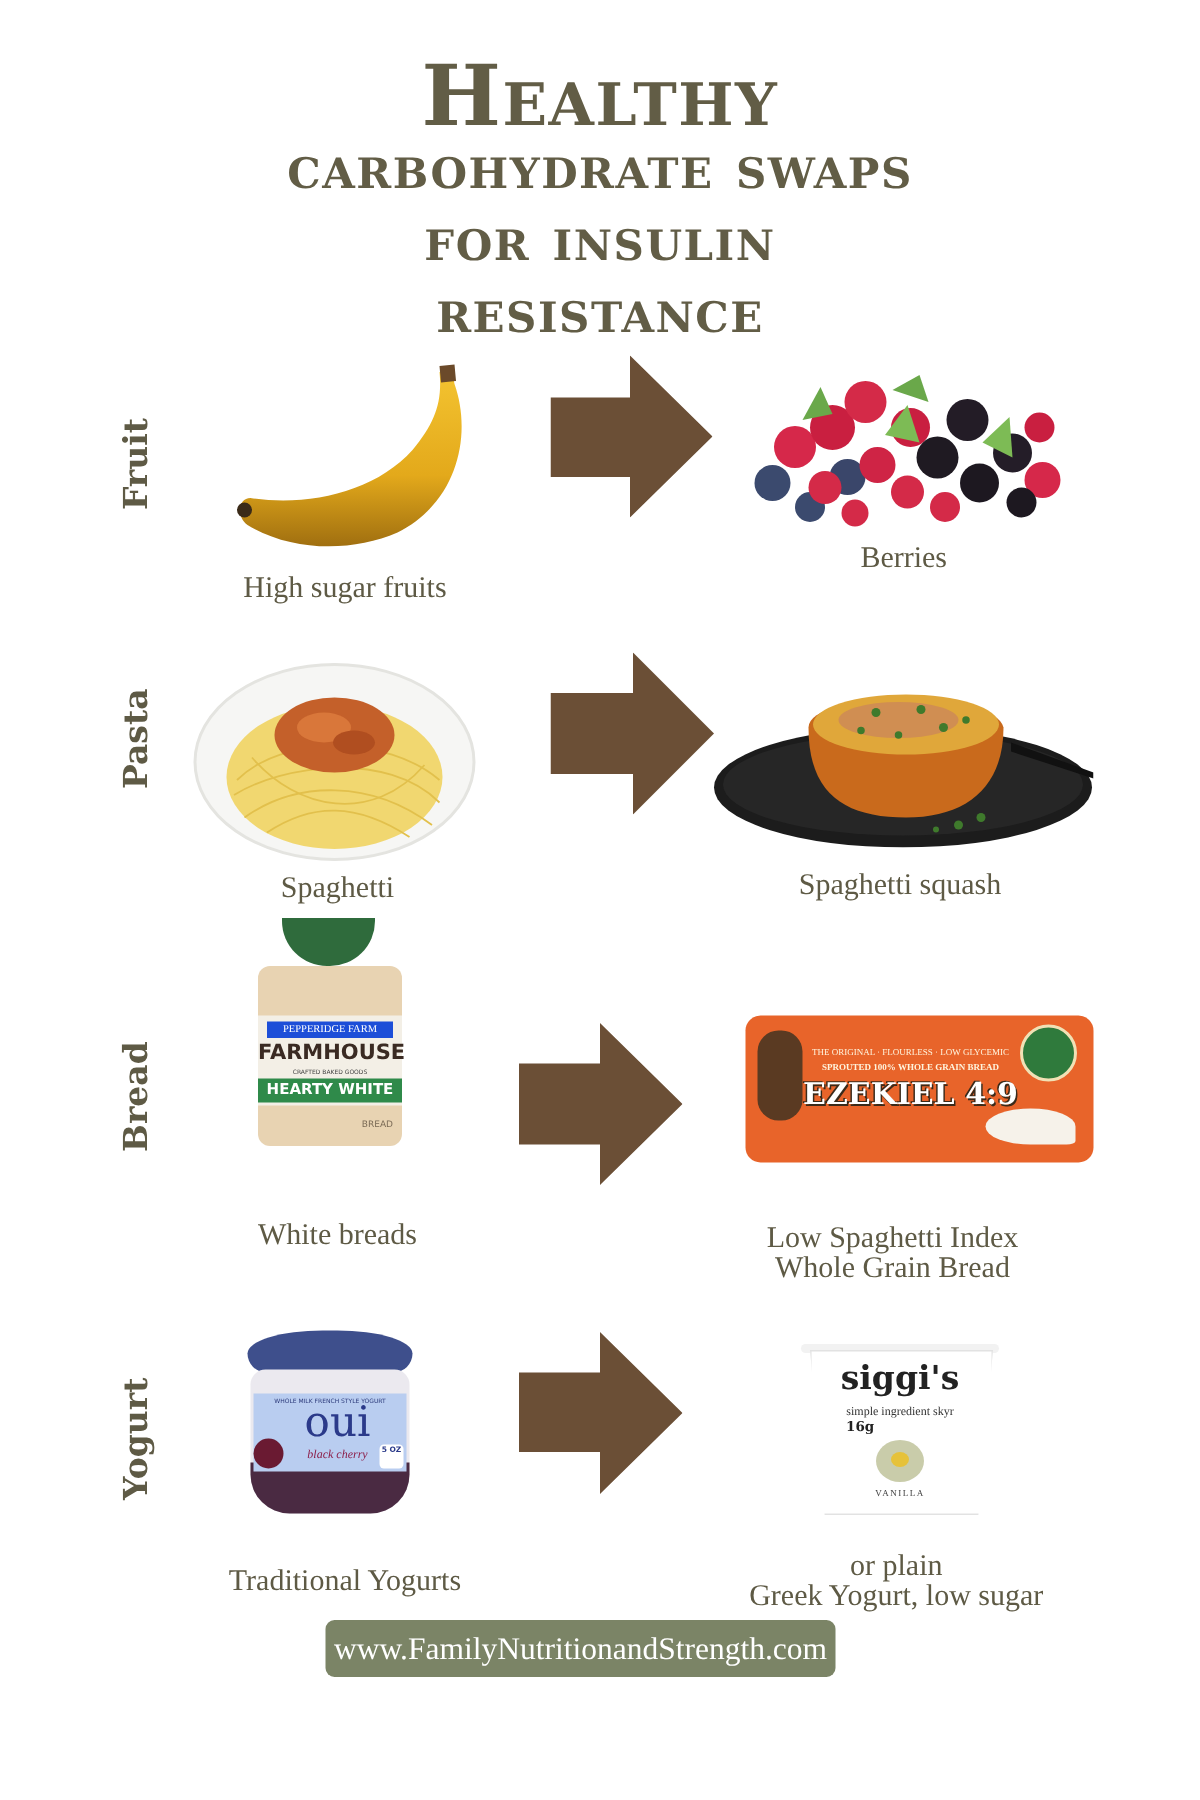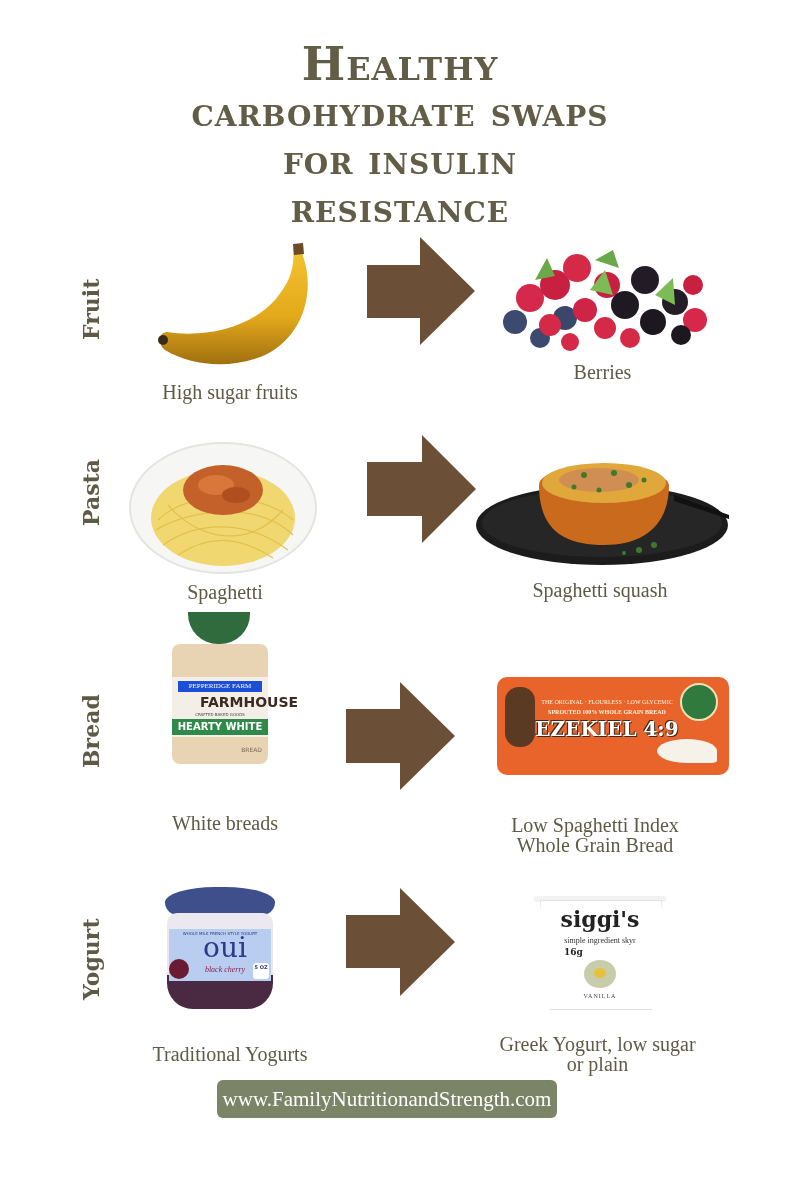--- a/index.html
+++ b/index.html
@@ -1,19 +1,19 @@
 <!DOCTYPE html>
 <html><head>
   <meta charset="utf-8">
   <style>
     html, body { margin: 0; padding: 0; }
     body { width: 800px; height: 1200px; background: #ffffff; position: relative; overflow: hidden; font-family: "DejaVu Serif", "Liberation Serif", serif; color: #5e5a45; }
     .title { position: absolute; left: 0; top: 40px; width: 800px; text-align: center; font-family: "DejaVu Serif", serif; font-weight: bold; color: #625d46; font-variant: small-caps; letter-spacing: 1px; }
     .title .line { display: block; font-size: 40px; line-height: 48px; }
-    .title .line.l1 { font-size: 46px; }
+    .title .line.l1 { font-size: 56px; }
     .row-label { position: absolute; font-family: "DejaVu Serif", serif; font-weight: bold; font-size: 22px; color: #5e5a45; transform-origin: left top; transform: rotate(-90deg); white-space: nowrap; }
     .caption { position: absolute; font-family: "Liberation Serif", serif; font-size: 20px; color: #5e5a45; text-align: center; line-height: 20px; }
     .arrow { position: absolute; }
     .img { position: absolute; }
     .footer { position: absolute; left: 217px; top: 1080px; width: 340px; height: 38px; background: #7b8466; border-radius: 6px; color: #ffffff; font-family: "Liberation Serif", serif; font-size: 21px; display: flex; align-items: center; justify-content: center; }
   </style>
 </head>
 <body>
 
 <div class="title">
@@ -113,21 +113,21 @@
 </svg>
 <div class="caption" style="left:505px; top:580px; width:190px;">Spaghetti squash</div>
 
 <div class="row-label" style="left:78px; top:768px;">Bread</div>
 
 <div class="img" style="left:172px; top:612px; width:100px; height:152px;">
   <div style="position:absolute; left:16px; top:0; width:62px; height:32px; background:#2f6b3c; border-radius:0 0 30px 30px;"></div>
   <div style="position:absolute; left:0; top:32px; width:96px; height:120px; background:#e8d3b2; border-radius:8px;"></div>
   <div style="position:absolute; left:0; top:65px; width:96px; height:60px; background:#f3efe6;"></div>
   <div style="position:absolute; left:6px; top:69px; width:84px; height:11px; background:#1d4ed8; color:#fff; font-family:'Liberation Serif',serif; font-size:7px; text-align:center; line-height:11px;">PEPPERIDGE FARM</div>
-  <div style="position:absolute; left:0; top:82px; width:96px; font-family:'DejaVu Sans',sans-serif; font-weight:bold; font-size:14px; color:#3a2a22; text-align:center;padding-left:28px;">FARMHOUSE</div>
+  <div style="position:absolute; left:0; top:82px; width:96px; font-family:'DejaVu Sans',sans-serif; font-weight:bold; font-size:14px; color:#3a2a22; text-align:center;">FARMHOUSE</div>
   <div style="position:absolute; left:0; top:100px; width:96px; font-size:4px; color:#444; text-align:center; font-family:'DejaVu Sans',sans-serif;">CRAFTED BAKED GOODS</div>
   <div style="position:absolute; left:0; top:107px; width:96px; height:16px; background:#2f8a4a; color:#fff; font-family:'DejaVu Sans',sans-serif; font-weight:bold; font-size:10px; text-align:center; line-height:16px;">HEARTY WHITE</div>
   <div style="position:absolute; right:10px; top:134px; font-size:6px; color:#7a6a55; font-family:'DejaVu Sans',sans-serif;">BREAD</div>
 </div>
 <div class="caption" style="left:145px; top:813px; width:160px;">White breads</div>
 
 <svg class="arrow" style="left:346px; top:682px;" width="109" height="108" viewBox="0 0 109 108">
   <polygon points="0,27 54,27 54,0 109,54 54,108 54,81 0,81" fill="#6b4f36"></polygon>
 </svg>
 
@@ -168,17 +168,17 @@
   <div style="position:absolute; left:0; top:0; width:132px; height:6px; background:#f2f2f2; border-radius:3px;"></div>
   <div style="position:absolute; left:6px; top:4px; width:120px; height:108px; background:#ffffff; border:1px solid #e2e2e2; clip-path:polygon(0 0, 100% 0, 92% 100%, 8% 100%);"></div>
   <div style="position:absolute; left:0; top:10px; width:132px; font-family:'DejaVu Serif',serif; font-weight:bold; font-size:22px; color:#222; text-align:center;">siggi's</div>
   <div style="position:absolute; left:0; top:40px; width:132px; font-family:'Liberation Serif',serif; font-size:8px; color:#333; text-align:center;">simple ingredient skyr</div>
   <div style="position:absolute; left:30px; top:51px; font-family:'DejaVu Serif',serif; font-weight:bold; font-size:9px; color:#222;">16g</div>
   <div style="position:absolute; left:50px; top:64px; width:32px; height:28px; border-radius:50%; background:#c9ccaa;"></div>
   <div style="position:absolute; left:60px; top:72px; width:12px; height:10px; border-radius:50%; background:#e6c23a;"></div>
   <div style="position:absolute; left:0; top:97px; width:132px; font-family:'Liberation Serif',serif; font-size:6px; letter-spacing:1px; color:#444; text-align:center;">VANILLA</div>
 </div>
 <div class="caption" style="left:470px; top:1034px; width:255px;">
+  <div>or plain</div>
   <div>Greek Yogurt, low sugar</div>
-  <div>or plain</div>
 </div>
 
 <a class="footer">www.FamilyNutritionandStrength.com</a>
 
 </body></html>

